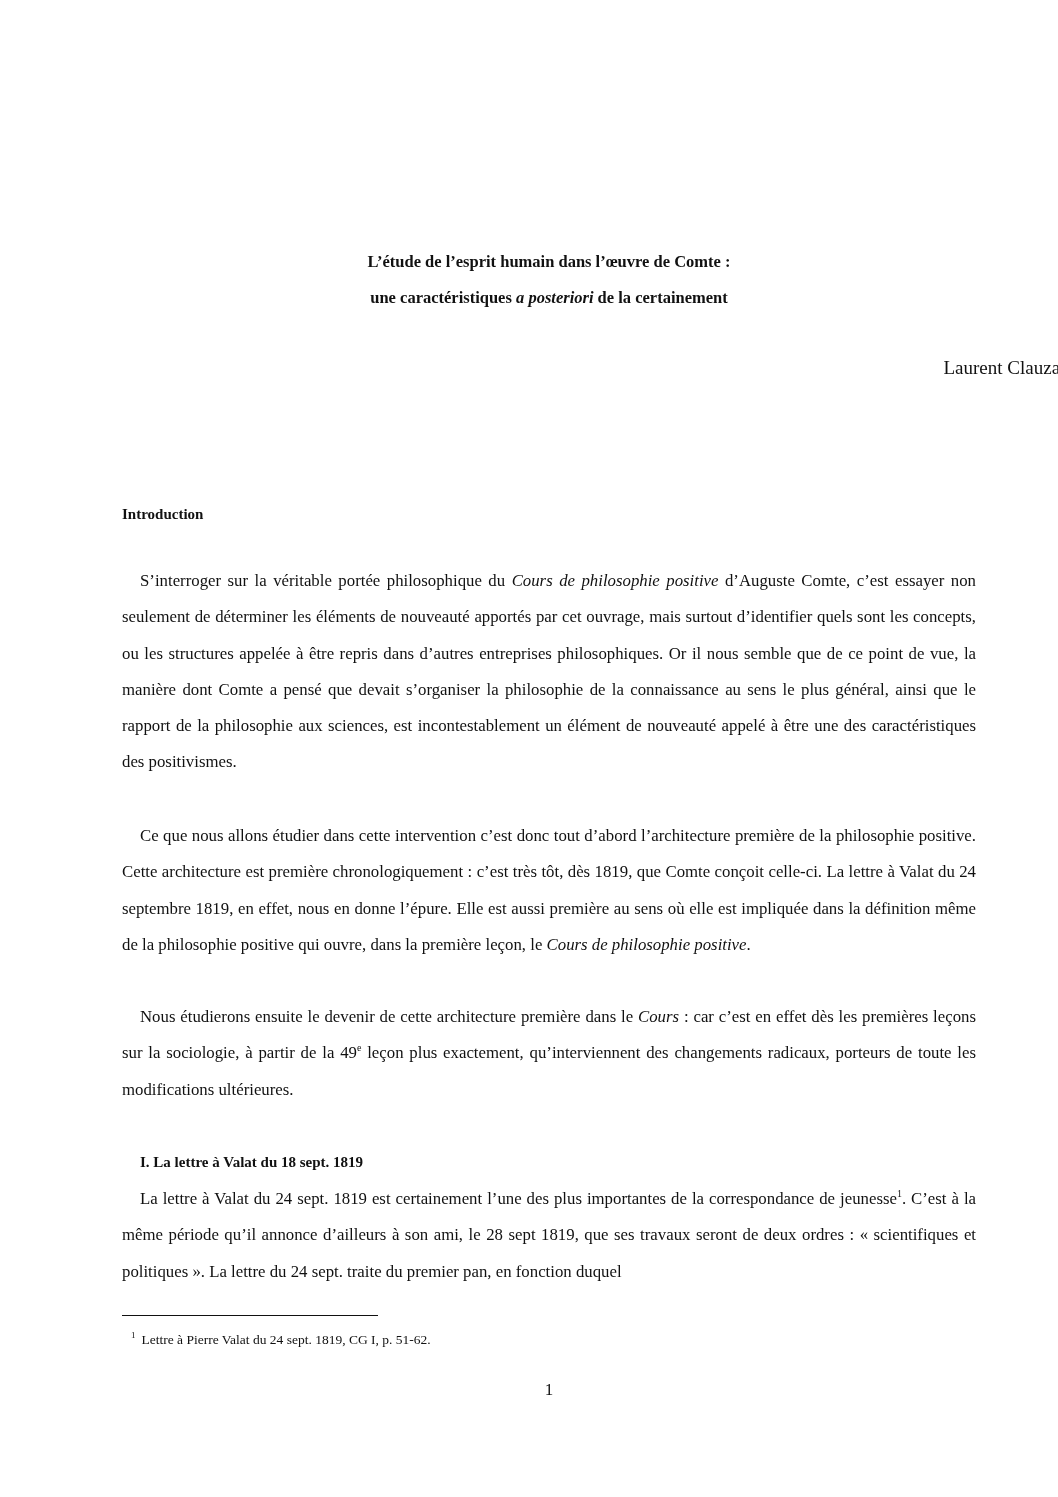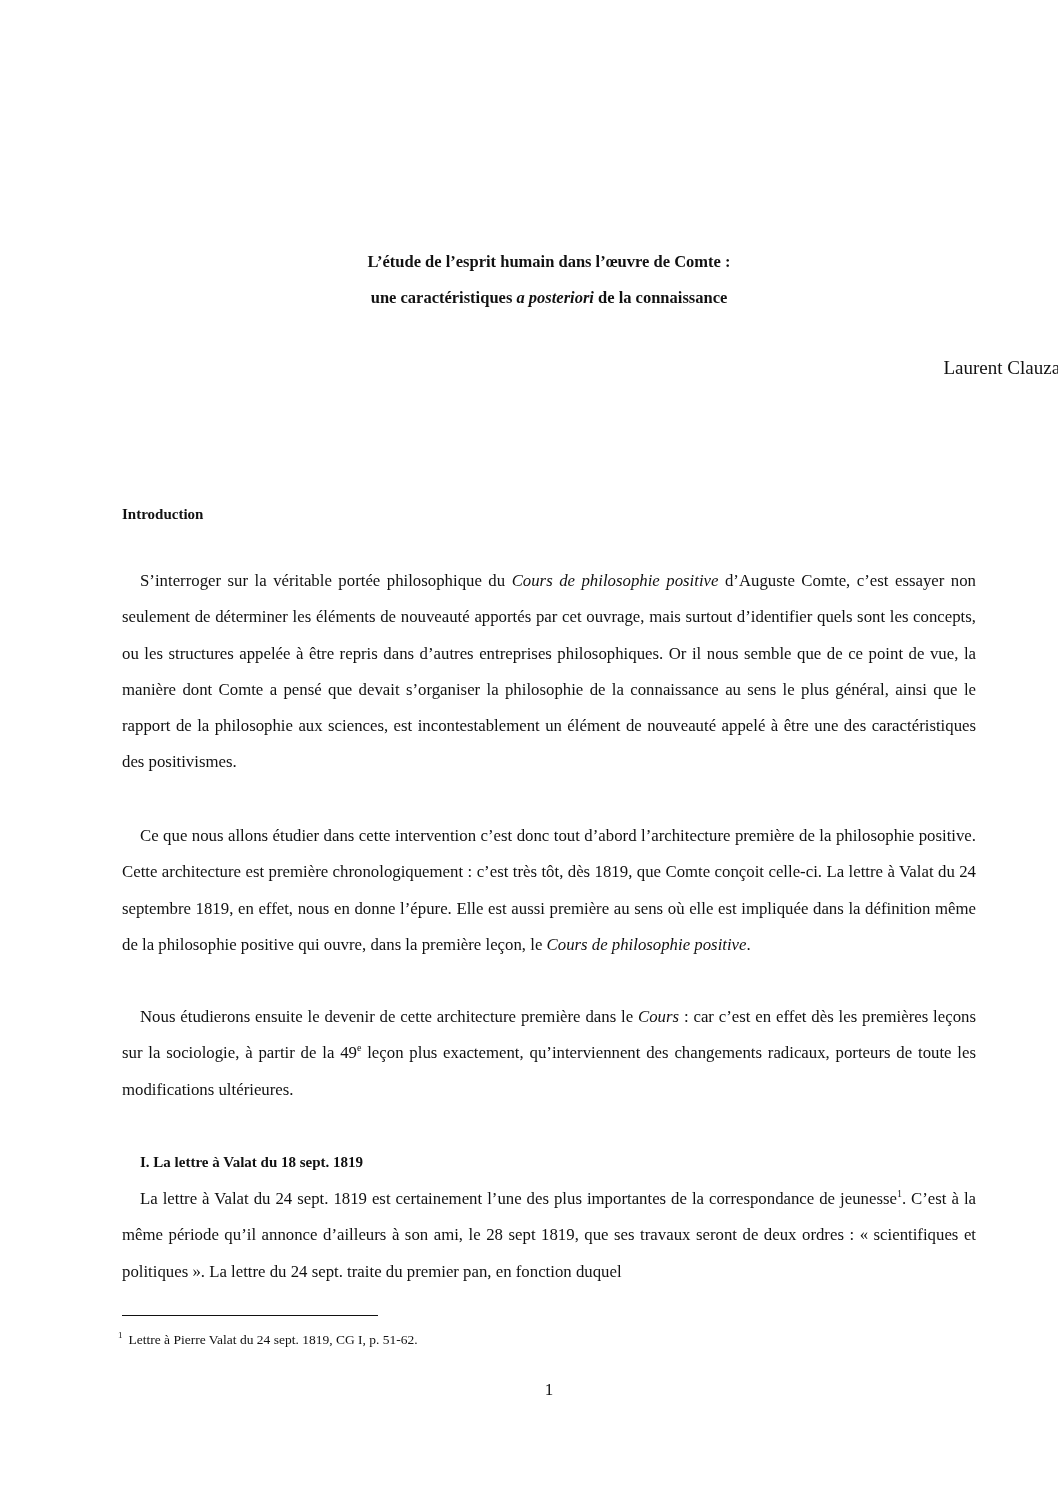--- a/index.html
+++ b/index.html
@@ -34,36 +34,36 @@
     .p2 { top: 818px; }
     .p3 { top: 999px; }
     .p4 { top: 1181px; }
     .para i { font-style: italic; }
     sup { font-size: 10px; line-height: 0; vertical-align: super; }
     .fn-rule {
       position: absolute; left: 102px; top: 1315px; width: 256px; height: 0;
       border-top: 1.5px solid #111;
     }
     .footnote {
-      position: absolute; left: 98px; top: 1326px; font-size: 13.5px; line-height: 18px;
+      position: absolute; left: 111px; top: 1326px; font-size: 13.5px; line-height: 18px;
     }
     .footnote .fn-mark { font-size: 9px; vertical-align: super; margin-right: 6px; }
     .page-number {
       position: absolute; left: 0; top: 1378px; width: 1058px; text-align: center;
       font-size: 17px; line-height: 24px;
     }
   </style>
 </head>
 <body>
 
 <div class="page">
 
   <div class="title-block">
     <div>L’étude de l’esprit humain dans l’œuvre de Comte :</div>
-    <div><span>une caractéristiques </span><i>a posteriori</i><span> de la connaissance</span></div>
+    <div><span>une caractéristiques </span><i>a posteriori</i><span> de la certainement</span></div>
   </div>
 
   <div class="author">Laurent Clauzade</div>
 
   <div class="heading h-intro">Introduction</div>
 
   <div class="para p1"><span>S’interroger sur la véritable portée philosophique du </span><i>Cours de philosophie positive</i><span> d’Auguste Comte, c’est essayer non seulement de déterminer les éléments de nouveauté apportés par cet ouvrage, mais surtout d’identifier quels sont les concepts, ou les structures appelée à être repris dans d’autres entreprises philosophiques. Or il nous semble que de ce point de vue, la manière dont Comte a pensé que devait s’organiser la philosophie de la connaissance au sens le plus général, ainsi que le rapport de la philosophie aux sciences, est incontestablement un élément de nouveauté appelé à être une des caractéristiques des positivismes.</span></div>
 
   <div class="para p2"><span>Ce que nous allons étudier dans cette intervention c’est donc tout d’abord l’architecture première de la philosophie positive. Cette architecture est première chronologiquement : c’est très tôt, dès 1819, que Comte conçoit celle-ci. La lettre à Valat du 24 septembre 1819, en effet, nous en donne l’épure. Elle est aussi première au sens où elle est impliquée dans la définition même de la philosophie positive qui ouvre, dans la première leçon, le </span><i>Cours de philosophie positive</i><span>.</span></div>
 

